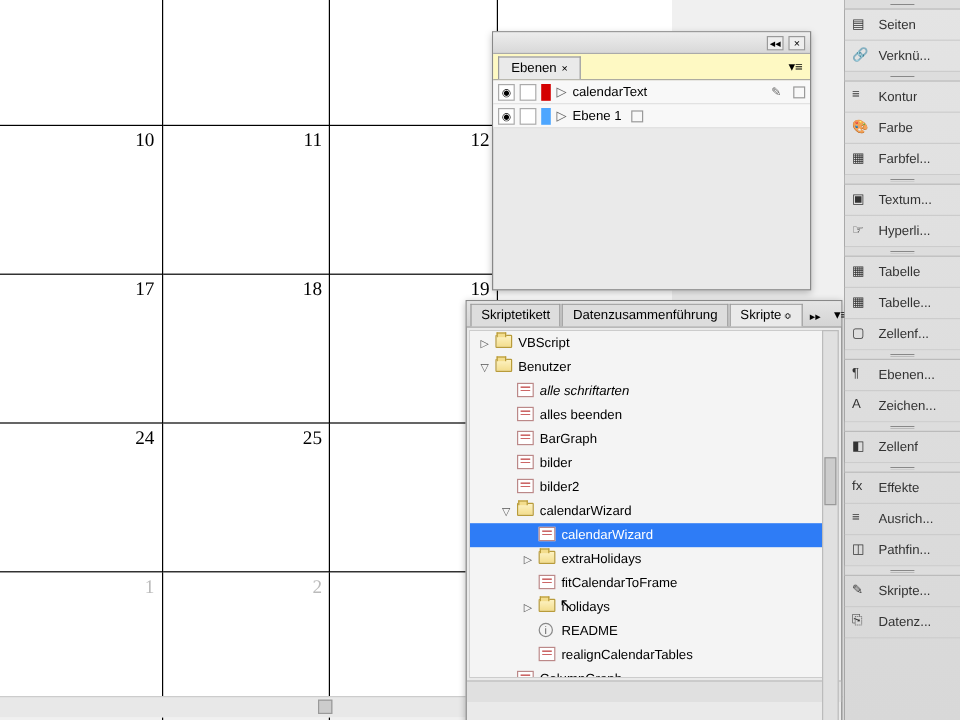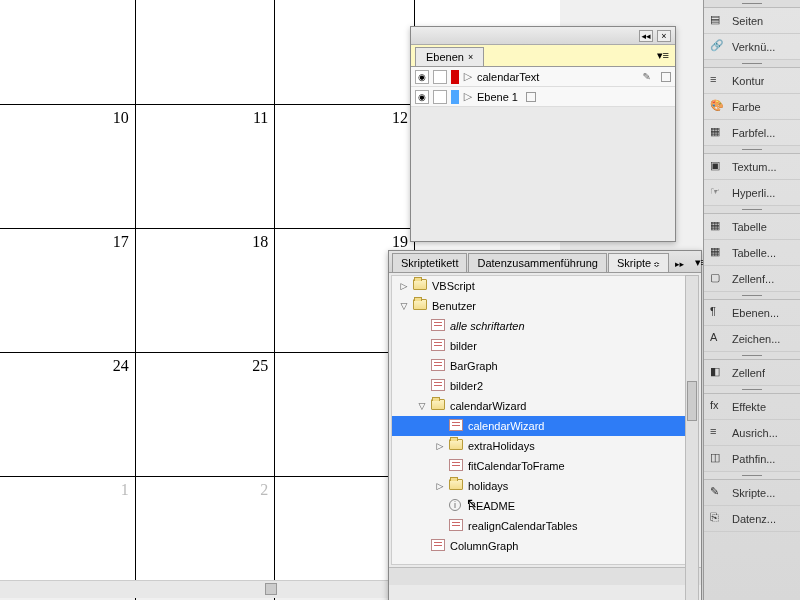--- a/index.html
+++ b/index.html
@@ -156,28 +156,35 @@
         <div class="ic">
           <div class="script-icon"></div>
         </div>
         <div class="label">alle schriftarten</div>
       </div>
       <div class="tree-row" style="padding-left: 24px;">
         <div class="tw"></div>
         <div class="ic">
           <div class="script-icon"></div>
         </div>
+        <div class="label">alles beenden</div>
+      </div>
+      <div class="tree-row" style="padding-left: 24px;">
+        <div class="tw"></div>
+        <div class="ic">
+          <div class="script-icon"></div>
+        </div>
+        <div class="label">BarGraph</div>
+      </div>
+      <div class="tree-row" style="padding-left: 24px;">
+        <div class="tw"></div>
+        <div class="ic">
+          <div class="script-icon"></div>
+        </div>
         <div class="label">bilder</div>
-      </div>
-      <div class="tree-row" style="padding-left: 24px;">
-        <div class="tw"></div>
-        <div class="ic">
-          <div class="script-icon"></div>
-        </div>
-        <div class="label">BarGraph</div>
       </div>
       <div class="tree-row" style="padding-left: 24px;">
         <div class="tw"></div>
         <div class="ic">
           <div class="script-icon"></div>
         </div>
         <div class="label">bilder2</div>
       </div>
       <div class="tree-row" style="padding-left: 24px;">
         <div class="tw">▽</div>

